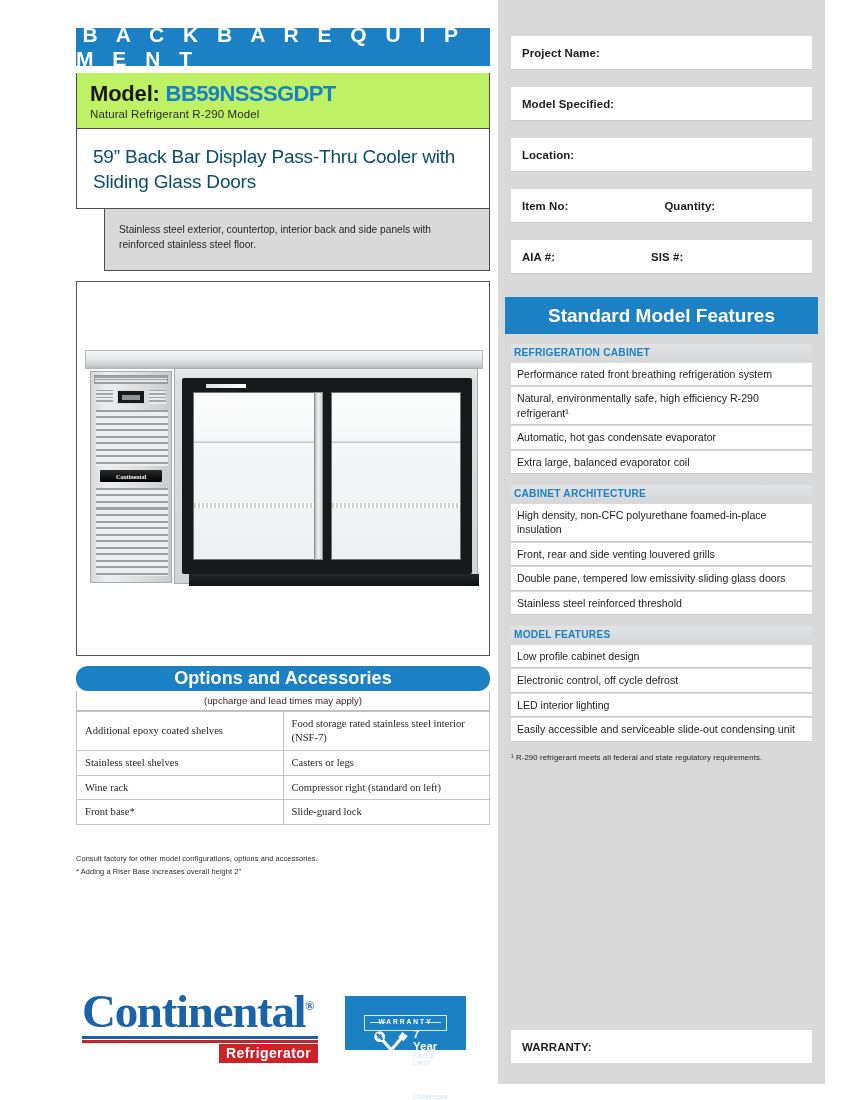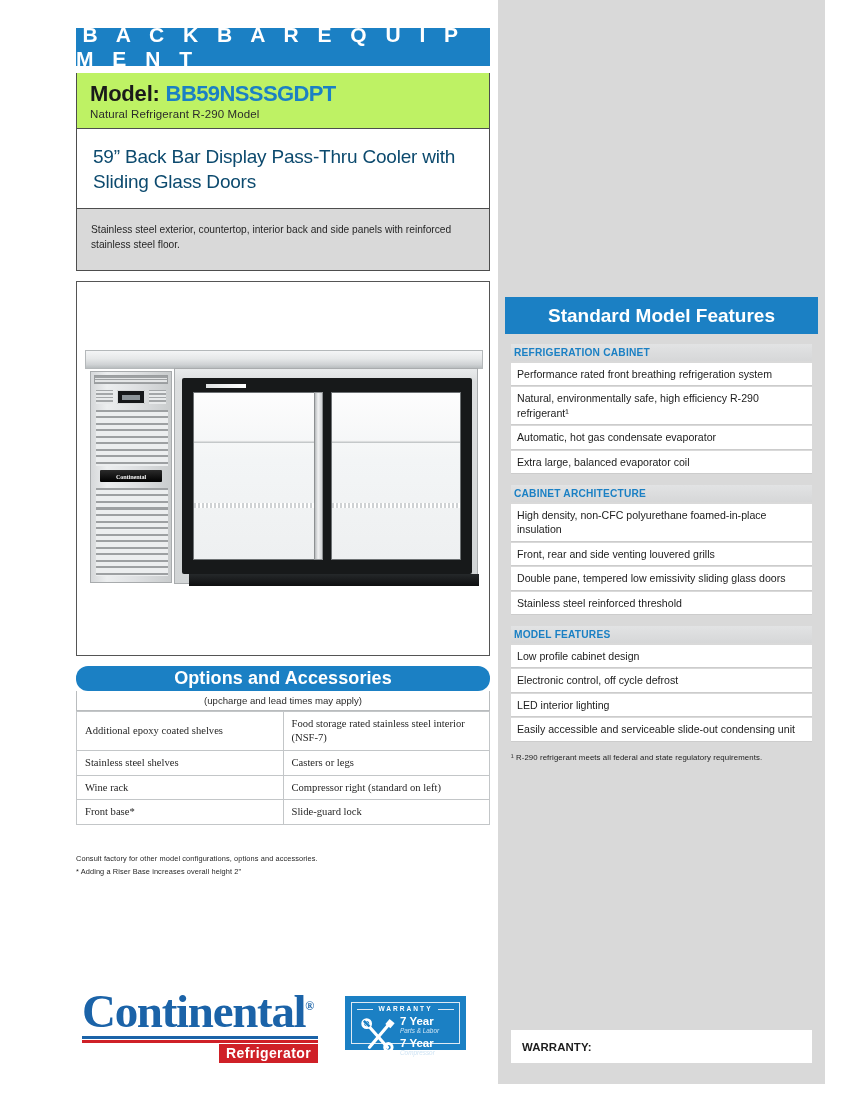--- a/index.html
+++ b/index.html
@@ -44,20 +44,21 @@
     padding: 16px 16px 14px 16px;
   }
   .desc-title { font-size: 19px; color: #0c4a6e; line-height: 1.28; letter-spacing: -0.2px; }
 
   .notes-box {
     border: 1.5px solid #4d4d4d;
     border-top: none;
     background: #d9d9d9;
     padding: 14px 16px 18px 14px;
     min-height: 57px;
+    margin-left: 28px;
   }
   .notes-text { font-size: 10.2px; color: #262626; line-height: 1.45; }
 
   .photo-box {
     margin-top: 10px;
     border: 1.2px solid #555;
     background: #ffffff;
     height: 375px;
     position: relative;
     overflow: hidden;
@@ -185,21 +186,21 @@
   .logo-badge {
     float: right; background: #cf2027; color: #fff;
     font-size: 14px; font-weight: bold; letter-spacing: 0.4px;
     padding: 1px 7px 2px 7px; margin-top: 1px;
     font-family: "Liberation Sans", sans-serif;
   }
 
   .warranty {
     position: absolute; left: 345px; top: 996px;
     width: 121px; height: 54px;
-    background: #1b80c4; padding: 6px;
+    background: #1b80c4; padding: 19px;
   }
   .warranty-inner { width: 100%; height: 100%; border: 1.2px solid #dfeaf3; position: relative; }
   .w-title {
     position: absolute; left: 0; right: 0; top: 2px; text-align: center;
     font-size: 6.6px; font-weight: bold; color: #fff; letter-spacing: 2px;
   }
   .w-title::before, .w-title::after {
     content: ""; position: absolute; top: 4px; width: 16px; height: 1px; background: #dfeaf3;
   }
   .w-title::before { left: 5px; }
@@ -367,20 +368,39 @@
       </div>
       <div class="w-lines">
         <div class="w-y">7 Year</div>
         <div class="w-s">Parts &amp; Labor</div>
         <div class="w-y">7 Year</div>
         <div class="w-s">Compressor</div>
       </div>
     </div>
   </div>
 
+  <div class="form-stack">
+    <div class="form-row">
+      <span class="form-label">Project Name:</span>
+    </div>
+    <div class="form-row">
+      <span class="form-label">Model Specified:</span>
+    </div>
+    <div class="form-row">
+      <span class="form-label">Location:</span>
+    </div>
+    <div class="form-row">
+      <span class="form-label">Item No:</span>
+      <span class="form-label second">Quantity:</span>
+    </div>
+    <div class="form-row">
+      <span class="form-label">AIA #:</span>
+      <span class="form-label second">SIS #:</span>
+    </div>
+  </div>
 
   <div class="smf-header">Standard Model Features</div>
 
   <div class="features">
 
     <div class="feat-cat">REFRIGERATION CABINET</div>
     <div class="feat-item">Performance rated front breathing refrigeration system</div>
     <div class="feat-item">Natural, environmentally safe, high efficiency R-290 refrigerant¹</div>
     <div class="feat-item">Automatic, hot gas condensate evaporator</div>
     <div class="feat-item">Extra large, balanced evaporator coil</div>

